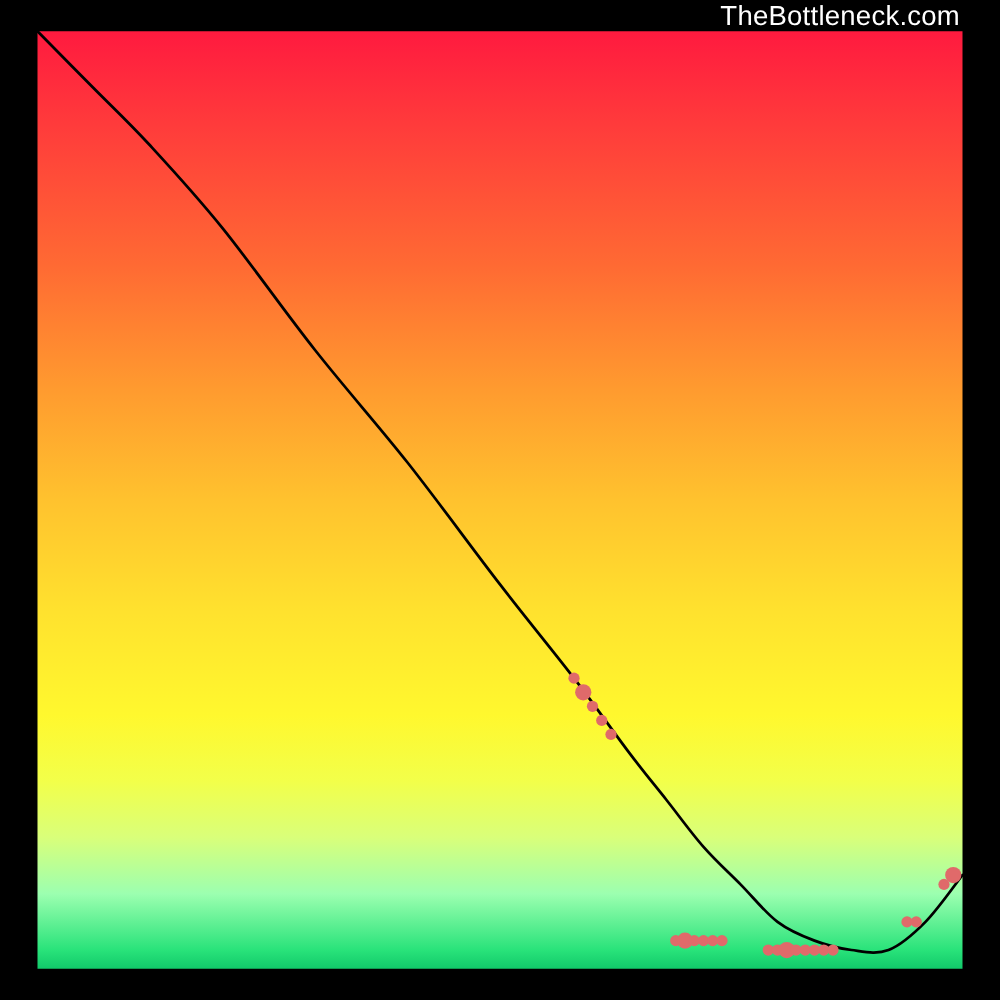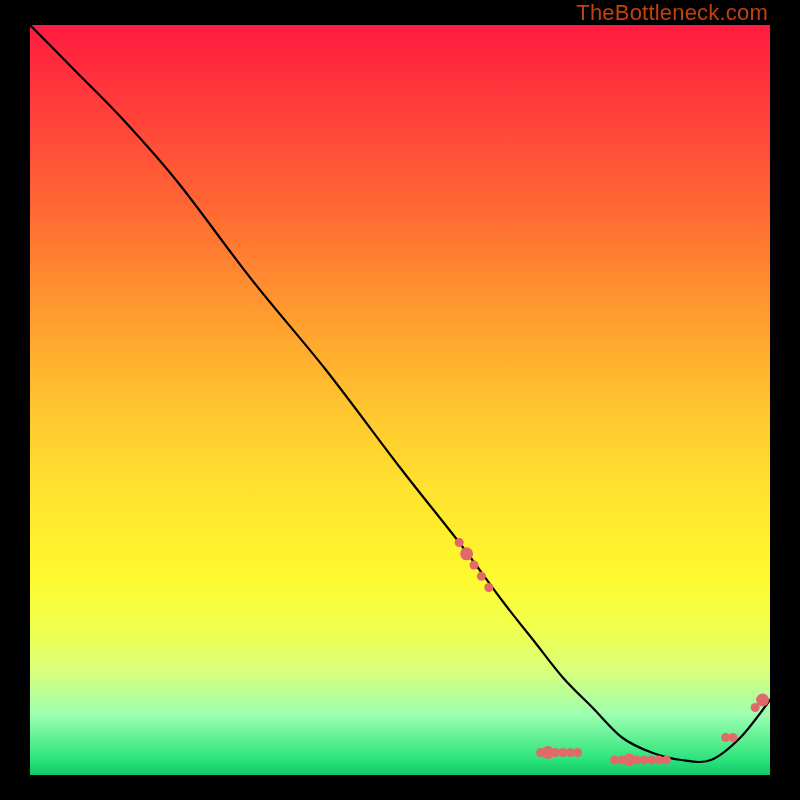--- a/index.html
+++ b/index.html
@@ -36,21 +36,21 @@
       #d9ff7a 86%,
       #9cffb0 92%,
       #29e37a 98%,
       #11c96a 100%
     );
   }
   .watermark {
     position: absolute;
     top: 0;
     right: 32px;
-    color: #c2410c;
+    color: #ffffff;
     font-size: 22px;
     font-weight: 500;
     letter-spacing: 0.2px;
     user-select: none;
   }
   svg.overlay {
     position: absolute;
     left: 30px;
     top: 25px;
     width: 740px;

